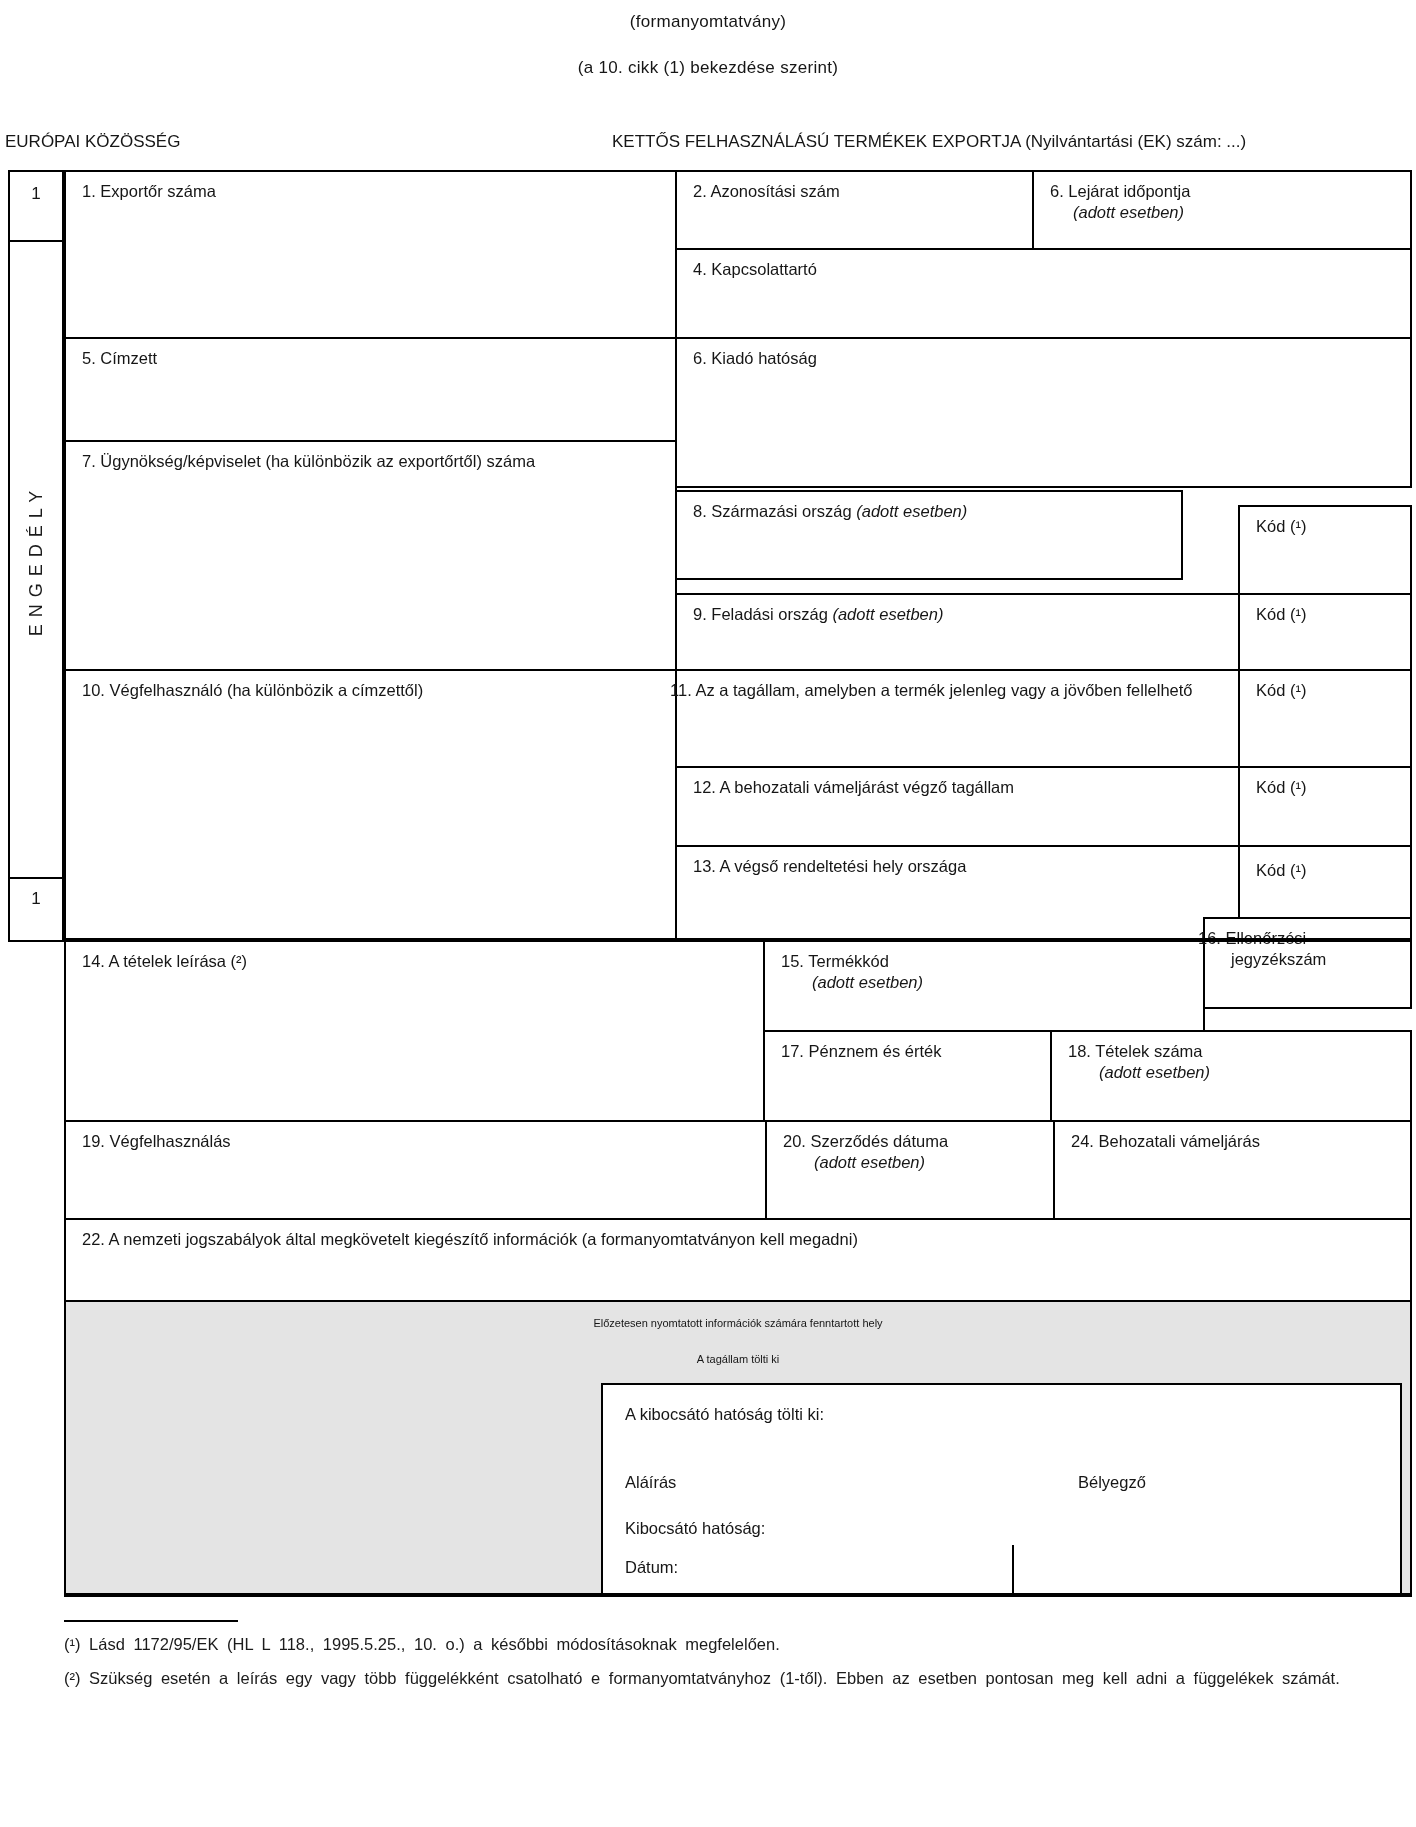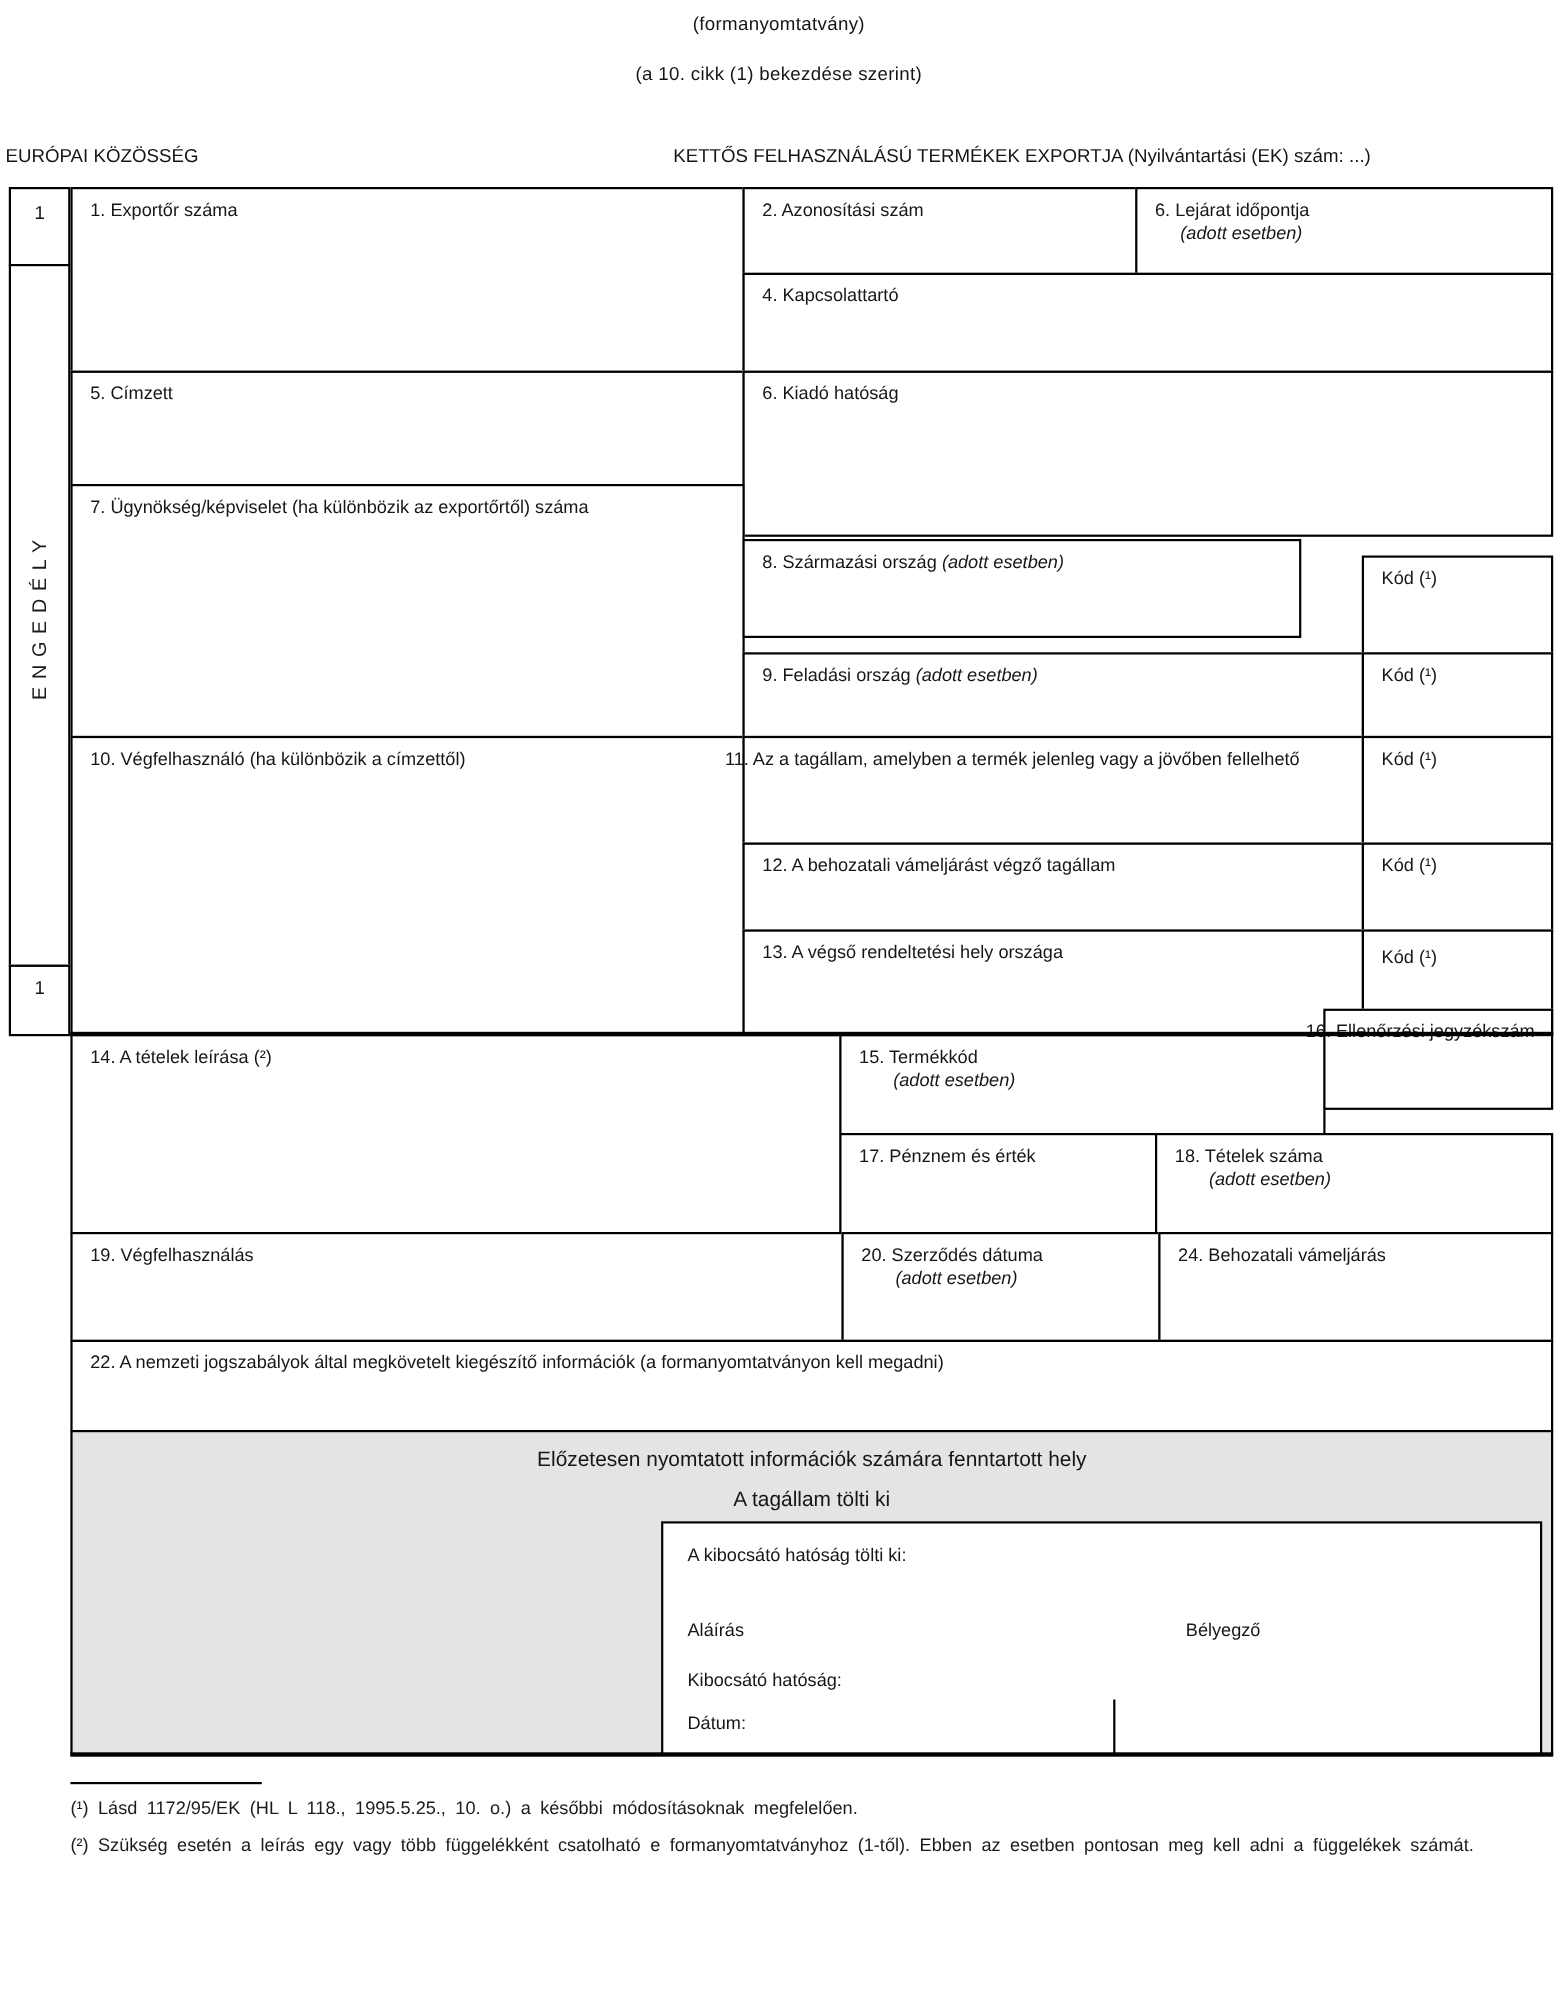--- a/index.html
+++ b/index.html
@@ -14,37 +14,37 @@
   .hdr { font-size:17px; }
   .cell {
     position:absolute; box-sizing:border-box; border:2px solid #000;
     background:#fff; font-size:16.5px; line-height:1.28;
   }
   .lbl { padding:9px 12px 0 16px; }
   .note { font-style:italic; }
   .block { display:block; }
   .ml23 { margin-left:23px; }
   .ml31 { margin-left:31px; }
-  .hang { padding-left:15px; text-indent:-33px; white-space:normal; }
+  .hang { padding-left:26px; text-indent:-33px; white-space:normal; }
   .just { text-align:justify; }
   .sidebox {
     position:absolute; box-sizing:border-box; border:2px solid #000; background:#fff;
     text-align:center; font-size:17px;
   }
   .vwrap { position:absolute; box-sizing:border-box; border:2px solid #000; background:#fff; }
   .vtext {
     position:absolute; left:50%; top:50%;
     transform:translate(-50%,-50%) rotate(-90deg);
     white-space:nowrap; font-size:18px; letter-spacing:7px; color:#1b1b1b;
   }
   .gray { background:#e4e4e4; }
   .rule { position:absolute; background:#000; }
   .whitebox { position:absolute; box-sizing:border-box; border:2px solid #000; background:#fff; }
   .wb-label { position:absolute; font-size:16.5px; white-space:nowrap; }
-  .grayline { position:absolute; left:0; width:100%; text-align:center; font-size:19px; }
+  .grayline { position:absolute; left:0; width:100%; text-align:center; font-size:11px; }
   .footnotes { position:absolute; left:64px; top:1632px; width:1352px; font-size:16.5px; color:#1b1b1b; }
   .fnote { padding-left:28px; text-indent:-28px; margin-bottom:9px; line-height:1.5; word-spacing:4px; }
 </style>
 </head>
 <body>
 
 <div class="page">
 
   <div class="txt center toptitle" style="top:12px">(formanyomtatvány)</div>
   <div class="txt center toptitle" style="top:58px">(a 10. cikk (1) bekezdése szerint)</div>

